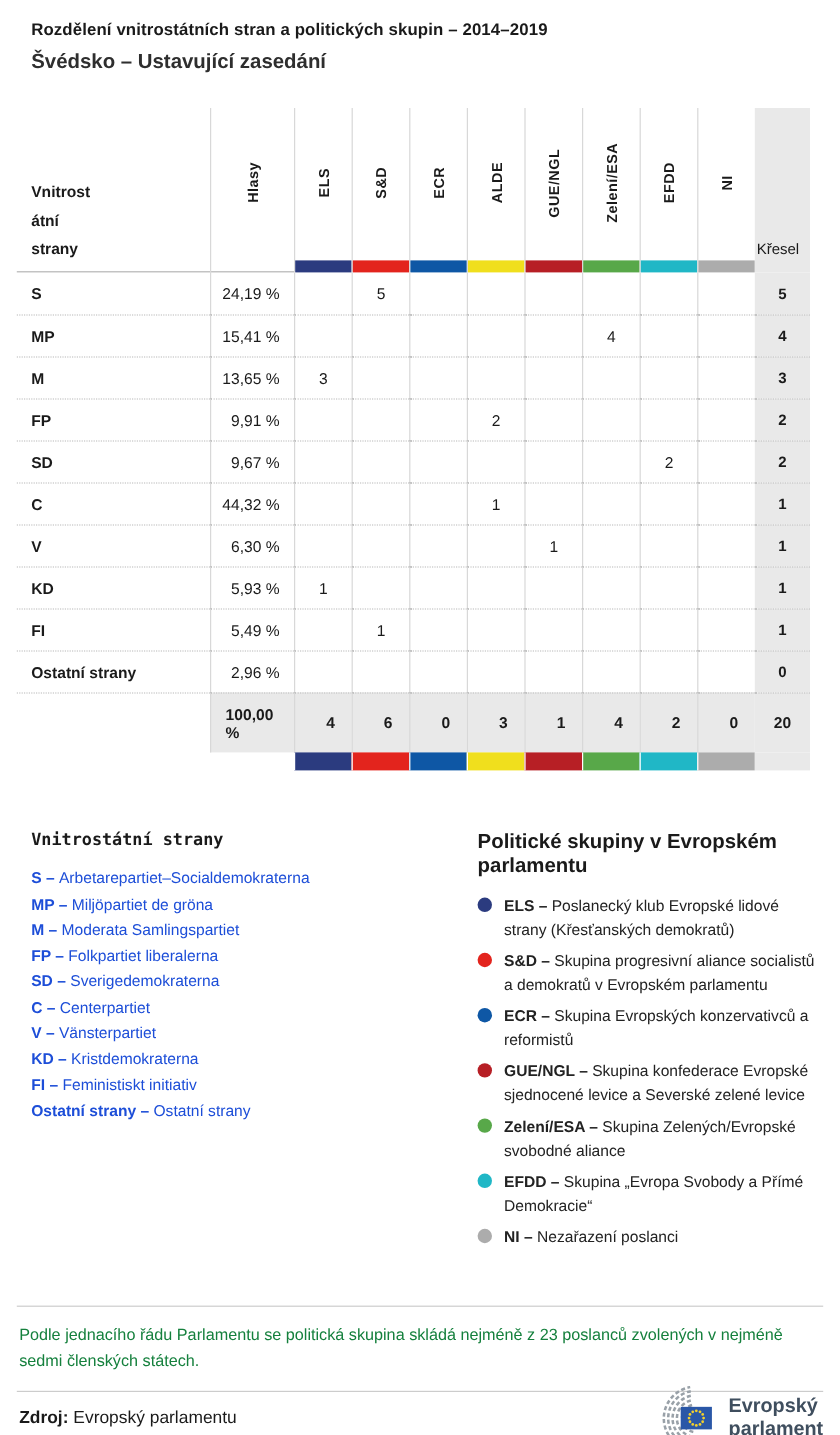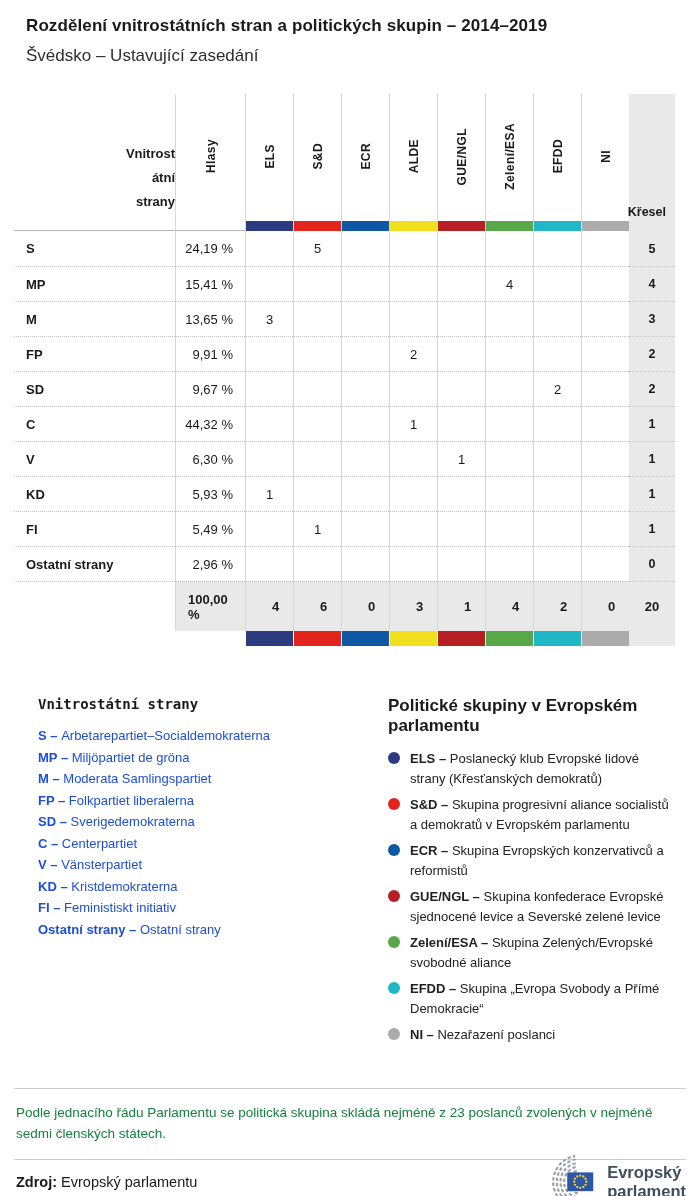--- a/index.html
+++ b/index.html
@@ -1,45 +1,45 @@
 <!DOCTYPE html>
 <html><head>
 <meta charset="utf-8">
 <style>
   html,body{margin:0;padding:0;background:#fff;}
   body{width:700px;height:1196px;overflow:hidden;font-family:"Liberation Sans",sans-serif;color:#1a1a1a;}
   .page{position:relative;width:700px;height:1196px;}
 
-  .title{margin:16px 26px 0;font-size:17px;font-weight:700;letter-spacing:.1px;}
-  .subtitle{margin:10px 26px 0;font-size:17px;font-weight:400;color:#2e2e2e;}
+  .title{margin:16px 26px 0;font-size:14px;font-weight:700;letter-spacing:.1px;}
+  .subtitle{margin:10px 26px 0;font-size:17px;font-weight:700;color:#2e2e2e;}
 
   
   .grid{display:grid;grid-template-columns:161px 70px repeat(8,48px) 46px;margin:28px 0 0 14px;width:661px;}
   .cell{box-sizing:border-box;display:flex;align-items:center;position:relative;min-width:0;}
   .hc{height:137px;justify-content:center;padding-bottom:12px;}
   .hsol{border-bottom:1px solid #b5b5b5;}
-  .party-h{flex-direction:column;align-items:flex-end;justify-content:flex-end;padding:0 0 16px 12px;font-weight:700;font-size:13px;line-height:24px;}
-  .seats-h{align-items:flex-end;justify-content:flex-end;padding:0 9px 12px 0;font-weight:700;font-size:12.5px;}
+  .party-h{flex-direction:column;align-items:flex-start;justify-content:flex-end;padding:0 0 6px 12px;font-weight:700;font-size:13px;line-height:24px;}
+  .seats-h{align-items:flex-end;justify-content:flex-end;padding:0 9px 12px 0;font-weight:400;font-size:12.5px;}
   .vert{writing-mode:vertical-rl;transform:rotate(180deg);font-weight:700;font-size:12px;letter-spacing:.4px;white-space:nowrap;}
   .hbar{position:absolute;left:0;right:0;bottom:0;height:10px;}
   .c-line{border-left:1px solid #d8d8d8;}
   .dot{border-top:1px dotted #c4c4c4;}
   .dc{height:35px;font-size:13px;}
   .party-cell{padding-left:12px;font-weight:700;}
   .votes-cell{justify-content:flex-end;padding-right:12px;}
   .num-cell{justify-content:center;}
   .kresel{background:#e9e9e9;}
   .seats-cell{justify-content:center;font-weight:700;background:#e9e9e9;font-size:12.5px;}
   .tc{height:50px;font-weight:700;font-size:13px;}
   .total{background:#e9e9e9;padding-left:12px;}
   .bc{height:15px;}
   .bcolor{border-left:1px solid #fff;}
 
   
-  .legends{display:flex;margin:50px 14px 0 38px;}
+  .legends{display:flex;justify-content:space-between;margin:50px 14px 0 26px;}
   .pleg{width:350px;}
   .pleg-h{font-family:"DejaVu Sans Mono","Liberation Mono",monospace;font-weight:700;font-size:14px;margin-bottom:13px;}
   .pl-item{font-size:13px;line-height:21.5px;color:#1d4ed8;}
   .gleg{width:288px;}
   .gleg-h{font-size:17px;font-weight:700;margin-bottom:13px;}
   .gl-item{display:flex;gap:10px;margin-bottom:6px;font-size:13px;line-height:20px;color:#222;}
   .gl-dot{width:12px;height:12px;border-radius:50%;flex:0 0 12px;margin-top:3px;}
 
   
   .footnote{position:absolute;left:14px;right:14px;bottom:52px;border-top:1px solid #ccc;border-bottom:1px solid #ccc;padding:13px 2px 15px;font-size:13.5px;line-height:21px;color:#15803d;}

